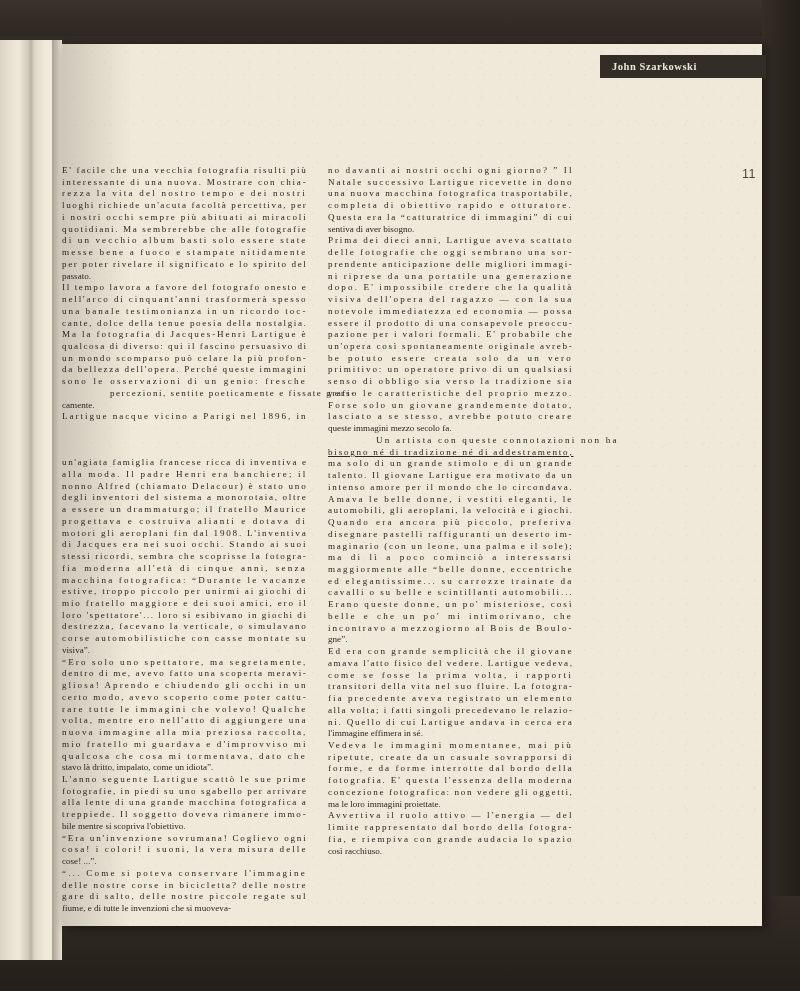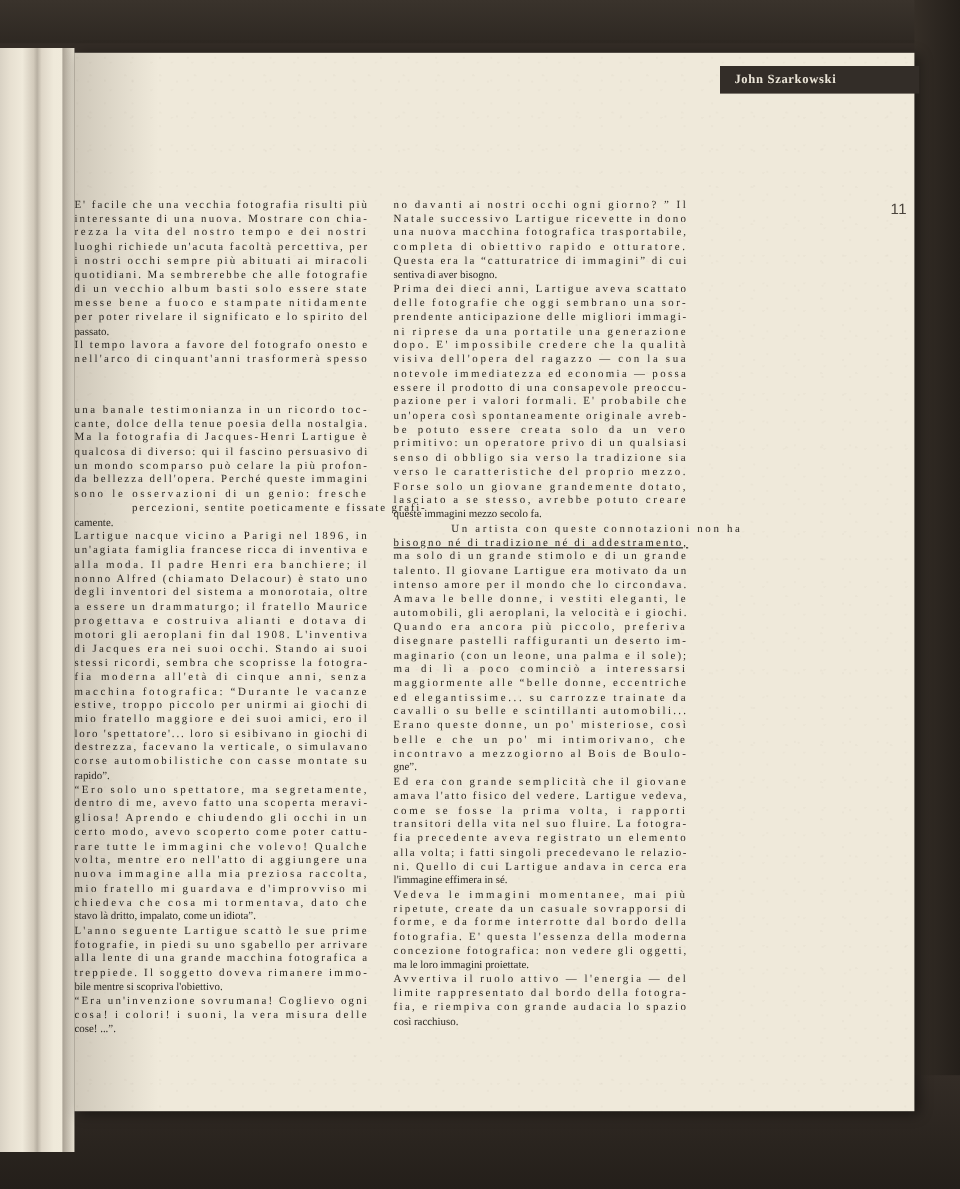--- a/index.html
+++ b/index.html
@@ -210,73 +210,79 @@
             <span class="line" style="letter-spacing: 1.84px;">i nostri occhi sempre più abituati ai miracoli</span>
             <span class="line" style="letter-spacing: 1.626px;">quotidiani. Ma sembrerebbe che alle fotografie</span>
             <span class="line" style="letter-spacing: 2.121px;">di un vecchio album basti solo essere state</span>
             <span class="line" style="letter-spacing: 2.157px;">messe bene a fuoco e stampate nitidamente</span>
             <span class="line" style="letter-spacing: 1.607px;">per poter rivelare il significato e lo spirito del</span>
             <span class="line last">passato.</span>
           </p>
           <p class="para full">
             <span class="line" style="letter-spacing: 1.624px;">Il tempo lavora a favore del fotografo onesto e</span>
             <span class="line" style="letter-spacing: 1.87px;">nell'arco di cinquant'anni trasformerà spesso</span>
-            <span class="line" style="letter-spacing: 2.045px; margin-top: 30px;">una banale testimonianza in un ricordo toc-</span>
+            <span class="line" style="letter-spacing: 2.045px;">una banale testimonianza in un ricordo toc-</span>
             <span class="line" style="letter-spacing: 1.611px;">cante, dolce della tenue poesia della nostalgia.</span>
             <span class="line" style="letter-spacing: 1.895px;">Ma la fotografia di Jacques-Henri Lartigue è</span>
             <span class="line" style="letter-spacing: 1.479px;">qualcosa di diverso: qui il fascino persuasivo di</span>
             <span class="line" style="letter-spacing: 1.717px;">un mondo scomparso può celare la più profon-</span>
             <span class="line" style="letter-spacing: 1.634px;">da bellezza dell'opera. Perché queste immagini</span>
             <span class="line" style="letter-spacing: 2.2px;">sono le osservazioni di un genio: fresche</span>
             <span class="line" style="letter-spacing: 1.516px; padding-left: 48px;">percezioni, sentite poeticamente e fissate grafi-</span>
             <span class="line last">camente.</span>
           </p>
           <p class="para full">
             <span class="line" style="letter-spacing: 1.952px;">Lartigue nacque vicino a Parigi nel 1896, in</span>
-            <span class="line" style="letter-spacing: 1.588px;">un'agiata famiglia francese ricca di inventiva e</span>
+            <span class="line" style="letter-spacing: 1.588px; margin-top: 34px;">un'agiata famiglia francese ricca di inventiva e</span>
             <span class="line" style="letter-spacing: 2.174px;">alla moda. Il padre Henri era banchiere; il</span>
             <span class="line" style="letter-spacing: 1.78px;">nonno Alfred (chiamato Delacour) è stato uno</span>
             <span class="line" style="letter-spacing: 1.661px;">degli inventori del sistema a monorotaia, oltre</span>
             <span class="line" style="letter-spacing: 1.899px;">a essere un drammaturgo; il fratello Maurice</span>
             <span class="line" style="letter-spacing: 2.2px;">progettava e costruiva alianti e dotava di</span>
             <span class="line" style="letter-spacing: 1.771px;">motori gli aeroplani fin dal 1908. L'inventiva</span>
             <span class="line" style="letter-spacing: 1.903px;">di Jacques era nei suoi occhi. Stando ai suoi</span>
             <span class="line" style="letter-spacing: 1.616px;">stessi ricordi, sembra che scoprisse la fotogra-</span>
             <span class="line" style="letter-spacing: 2.2px;">fia moderna all'età di cinque anni, senza</span>
             <span class="line" style="letter-spacing: 2.195px;">macchina fotografica: “Durante le vacanze</span>
             <span class="line" style="letter-spacing: 1.812px;">estive, troppo piccolo per unirmi ai giochi di</span>
             <span class="line" style="letter-spacing: 1.807px;">mio fratello maggiore e dei suoi amici, ero il</span>
             <span class="line" style="letter-spacing: 1.51px;">loro 'spettatore'... loro si esibivano in giochi di</span>
             <span class="line" style="letter-spacing: 1.709px;">destrezza, facevano la verticale, o simulavano</span>
             <span class="line" style="letter-spacing: 1.968px;">corse automobilistiche con casse montate su</span>
-            <span class="line last">rapido”.</span>
+            <span class="line last">visiva”.</span>
           </p>
           <p class="para full">
             <span class="line" style="letter-spacing: 2.123px;">“Ero solo uno spettatore, ma segretamente,</span>
             <span class="line" style="letter-spacing: 1.648px;">dentro di me, avevo fatto una scoperta meravi-</span>
             <span class="line" style="letter-spacing: 2.003px;">gliosa! Aprendo e chiudendo gli occhi in un</span>
             <span class="line" style="letter-spacing: 1.797px;">certo modo, avevo scoperto come poter cattu-</span>
             <span class="line" style="letter-spacing: 2.13px;">rare tutte le immagini che volevo! Qualche</span>
             <span class="line" style="letter-spacing: 1.889px;">volta, mentre ero nell'atto di aggiungere una</span>
             <span class="line" style="letter-spacing: 2.081px;">nuova immagine alla mia preziosa raccolta,</span>
             <span class="line" style="letter-spacing: 2.078px;">mio fratello mi guardava e d'improvviso mi</span>
-            <span class="line" style="letter-spacing: 2.188px;">chiedeva che cosa mi tormentava, dato che</span>
+            <span class="line" style="letter-spacing: 2.188px;">qualcosa che cosa mi tormentava, dato che</span>
             <span class="line last">stavo là dritto, impalato, come un idiota”.</span>
           </p>
           <p class="para full">
             <span class="line" style="letter-spacing: 1.892px;">L'anno seguente Lartigue scattò le sue prime</span>
             <span class="line" style="letter-spacing: 1.516px;">fotografie, in piedi su uno sgabello per arrivare</span>
             <span class="line" style="letter-spacing: 1.597px;">alla lente di una grande macchina fotografica a</span>
             <span class="line" style="letter-spacing: 1.791px;">treppiede. Il soggetto doveva rimanere immo-</span>
             <span class="line last">bile mentre si scopriva l'obiettivo.</span>
           </p>
           <p class="para full">
             <span class="line" style="letter-spacing: 1.783px;">“Era un'invenzione sovrumana! Coglievo ogni</span>
             <span class="line" style="letter-spacing: 2.049px;">cosa! i colori! i suoni, la vera misura delle</span>
             <span class="line last">cose! ...”.</span>
+          </p>
+          <p class="para full">
+            <span class="line" style="letter-spacing: 2.2px;">“... Come si poteva conservare l'immagine</span>
+            <span class="line" style="letter-spacing: 1.922px;">delle nostre corse in bicicletta? delle nostre</span>
+            <span class="line" style="letter-spacing: 1.922px;">gare di salto, delle nostre piccole regate sul</span>
+            <span class="line last">fiume, e di tutte le invenzioni che si muoveva-</span>
           </p>
         </div>
       <div class="column" id="col-right">
           <p class="para full">
             <span class="line" style="letter-spacing: 2.067px;">no davanti ai nostri occhi ogni giorno? ” Il</span>
             <span class="line" style="letter-spacing: 1.912px;">Natale successivo Lartigue ricevette in dono</span>
             <span class="line" style="letter-spacing: 1.746px;">una nuova macchina fotografica trasportabile,</span>
             <span class="line" style="letter-spacing: 2.2px;">completa di obiettivo rapido e otturatore.</span>
             <span class="line" style="letter-spacing: 1.651px;">Questa era la “catturatrice di immagini” di cui</span>
             <span class="line last">sentiva di aver bisogno.</span>

